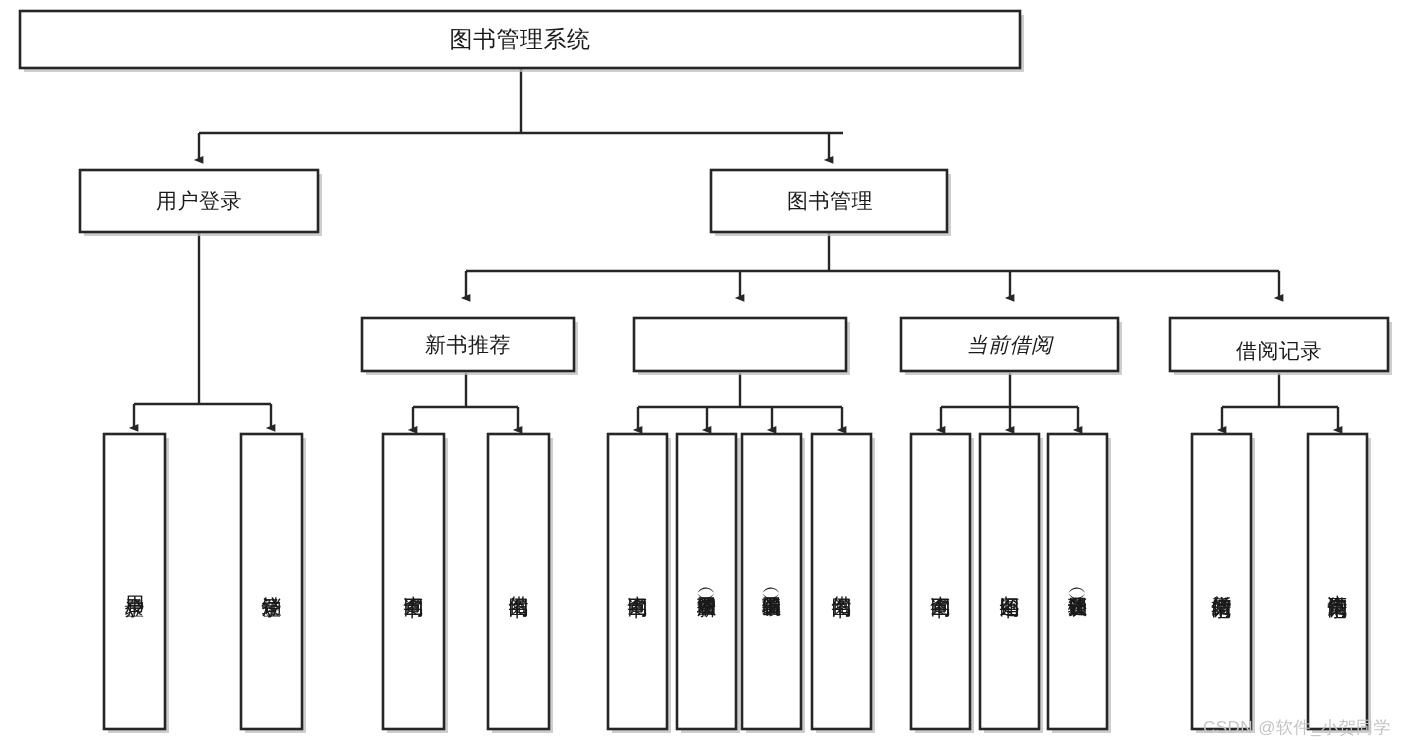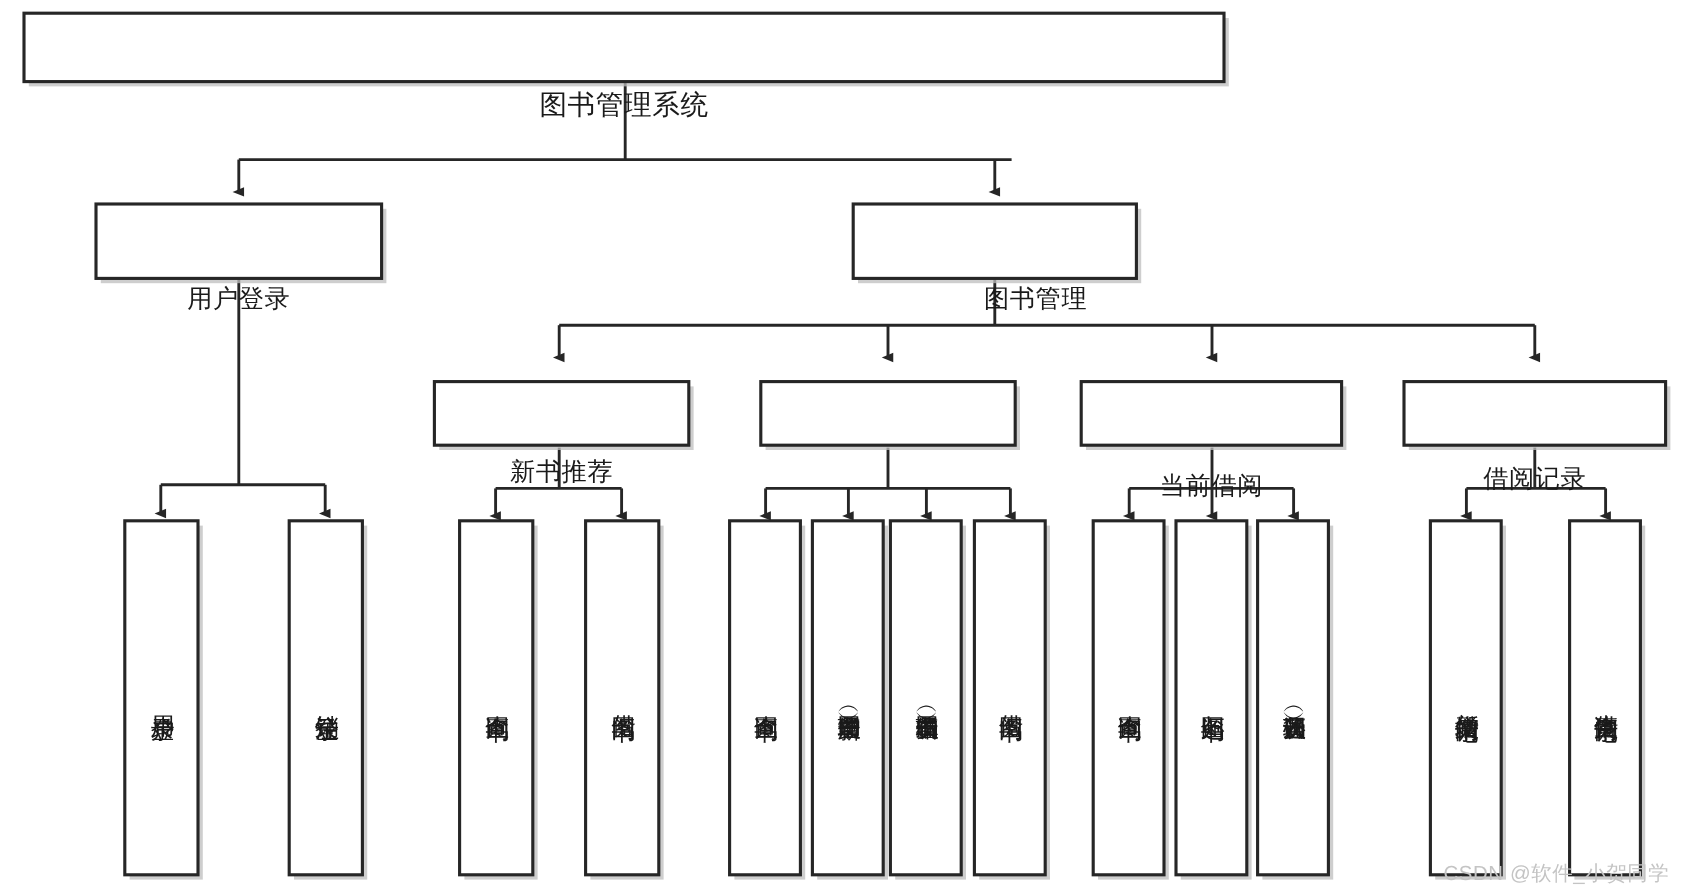--- a/index.html
+++ b/index.html
@@ -49,21 +49,20 @@
   .node-label-h {
     position: absolute;
     display: flex;
     align-items: center;
     justify-content: center;
     color: #1a1a1a;
     font-size: 21px;
     letter-spacing: 0.5px;
     white-space: nowrap;
     pointer-events: none;
-    margin-top: 48px;
   }
   .node-label-v {
     position: absolute;
     display: flex;
     align-items: center;
     justify-content: center;
     color: #1a1a1a;
     font-size: 20px;
     writing-mode: vertical-rl;
     text-orientation: upright;
@@ -238,24 +237,24 @@
     </g>
     <g>
       <rect class="node-shadow" x="1312" y="438" width="59" height="295"></rect>
       <rect class="node-box" x="1308" y="434" width="59" height="295"></rect>
     </g>
   </svg>
 
   <div class="node-label-h" style="left:20px; top:11px; width:1000px; height:57px; font-size:23px;">图书管理系统</div>
 
   <div class="node-label-h" style="left:80px; top:170px; width:238px; height:62px;">用户登录</div>
-  <div class="node-label-h" style="left:711px; top:170px; width:208px; height:62px;padding-left:48px;">图书管理</div>
+  <div class="node-label-h" style="left:678px; top:170px; width:208px; height:62px;padding-left:48px;">图书管理</div>
 
   <div class="node-label-h" style="left:362px; top:318px; width:212px; height:53px;">新书推荐</div>
-  <div class="node-label-h" style="left:901px; top:330px; width:217px; height:53px;">当前借阅</div>
+  <div class="node-label-h" style="left:901px; top:318px; width:217px; height:53px;font-style:italic;">当前借阅</div>
   <div class="node-label-h" style="left:1170px; top:318px; width:218px; height:66px;">借阅记录</div>
 
   <div class="node-label-v" style="left:104px; top:434px; width:61px; height:295px;">用户登录</div>
   <div class="node-label-v" style="left:241px; top:434px; width:61px; height:295px;">注销登录</div>
 
   <div class="node-label-v" style="left:383px; top:434px; width:61px; height:295px;">查询图书</div>
   <div class="node-label-v" style="left:488px; top:434px; width:61px; height:295px;">借阅图书</div>
 
   <div class="node-label-v" style="left:608px; top:434px; width:59px; height:295px;">查询图书</div>
   <div class="node-label-v tight" style="left:677px; top:434px; width:59px; height:295px;">新增图书（管理员）</div>

